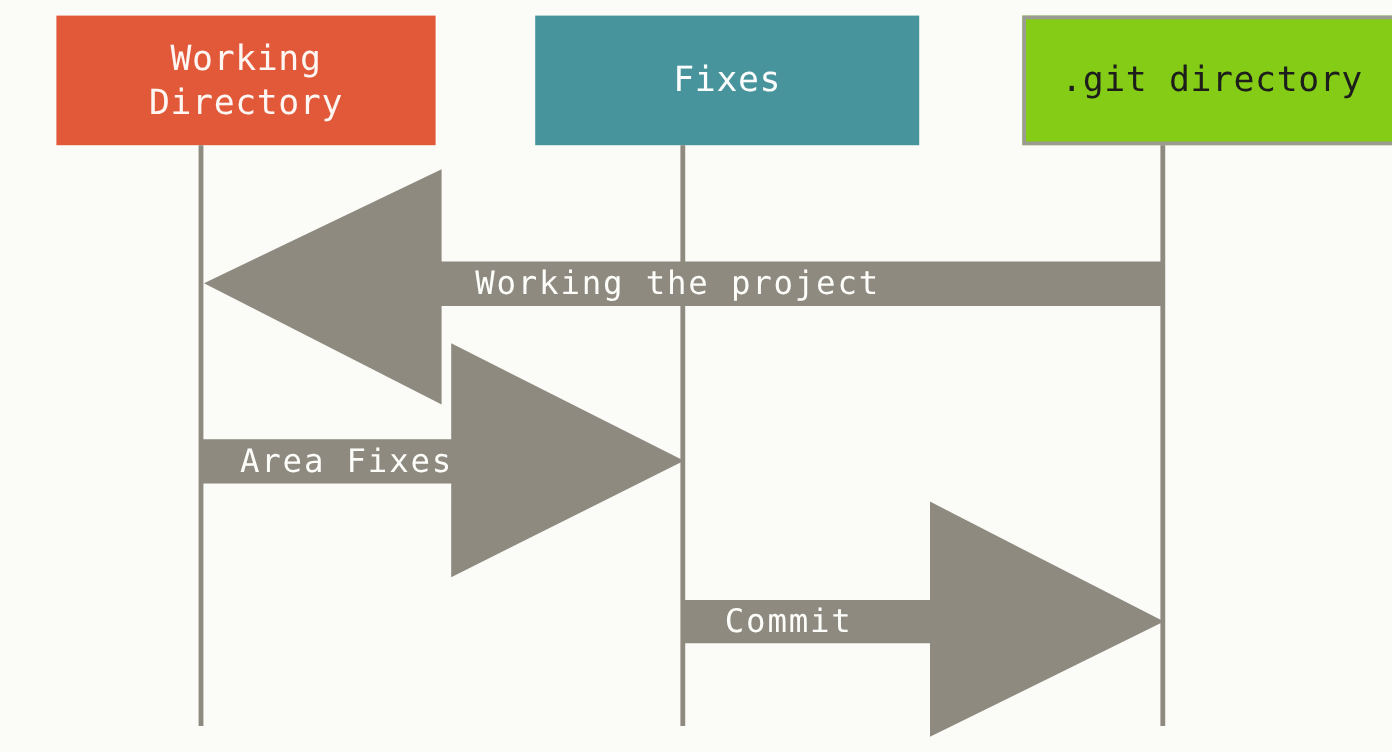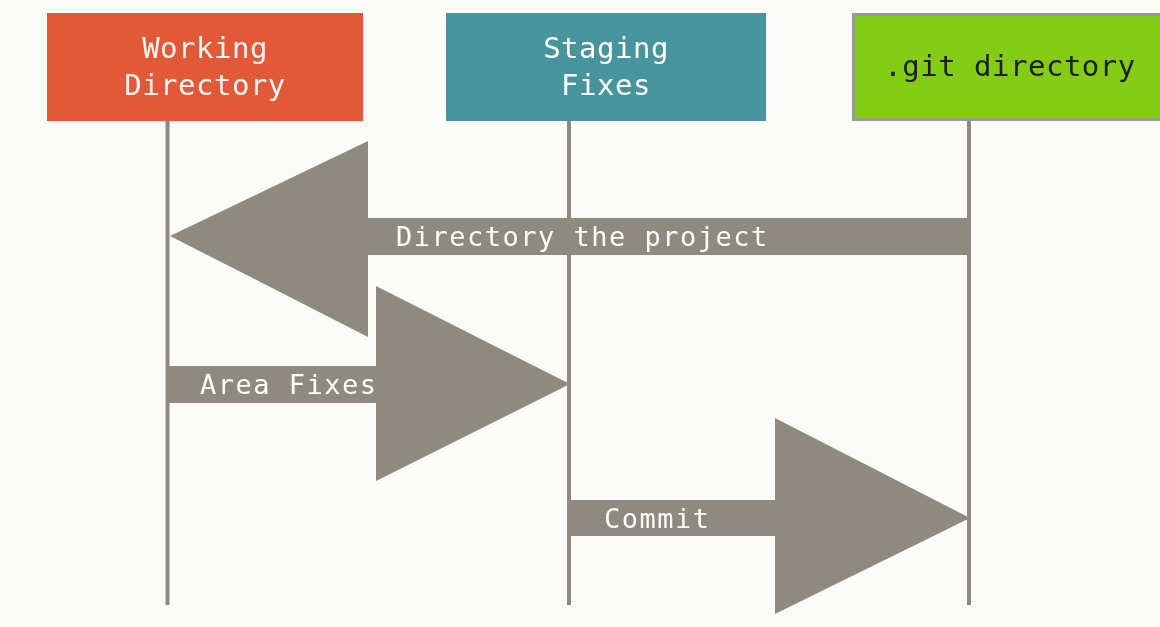--- a/index.html
+++ b/index.html
@@ -97,21 +97,20 @@
 <body>
 
 <div id="canvas">
 
   <div class="box box-working">
     <span class="box-line">Working</span>
     <span class="box-line">Directory</span>
   </div>
 
   <div class="box box-staging">
-    <span class="box-line">Staging</span>
     <span class="box-line">Fixes</span>
   </div>
 
   <div class="box box-repo">
     <span class="box-line">.git directory</span>
   </div>
 
   <svg class="layer" viewBox="0 0 1160 627">
 
     <rect x="165.5" y="121" width="4" height="484" fill="#8e8a80"></rect>
@@ -136,19 +135,19 @@
 
     <path fill="#8e8a80" d="M 570,500
              L 775,500
              L 775,418
              L 970,518
              L 775,614
              L 775,536
              L 570,536 Z"></path>
   </svg>
 
-  <div class="arrow-label label-checkout">Directory the project</div>
+  <div class="arrow-label label-checkout">Working the project</div>
 
   <div class="arrow-label label-stage">Area Fixes</div>
 
   <div class="arrow-label label-commit">Commit</div>
 
 </div>
 
 </body></html>

